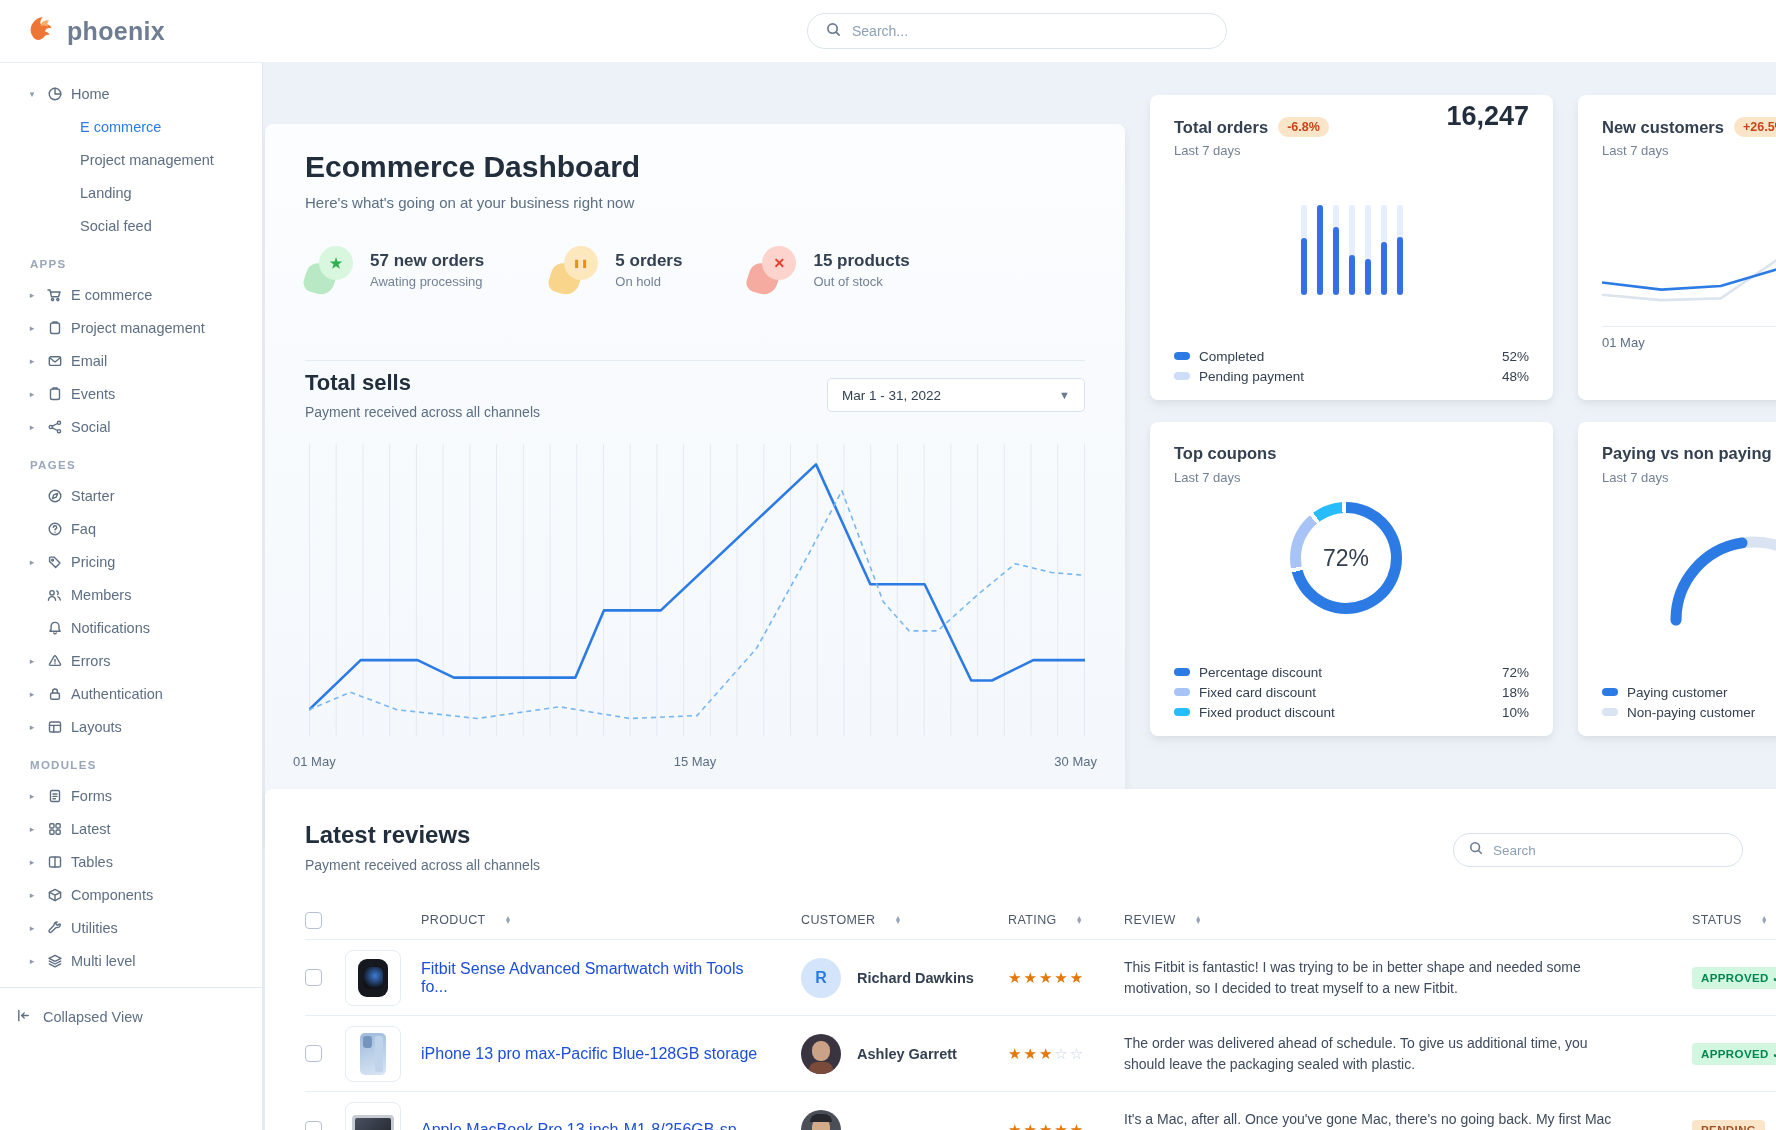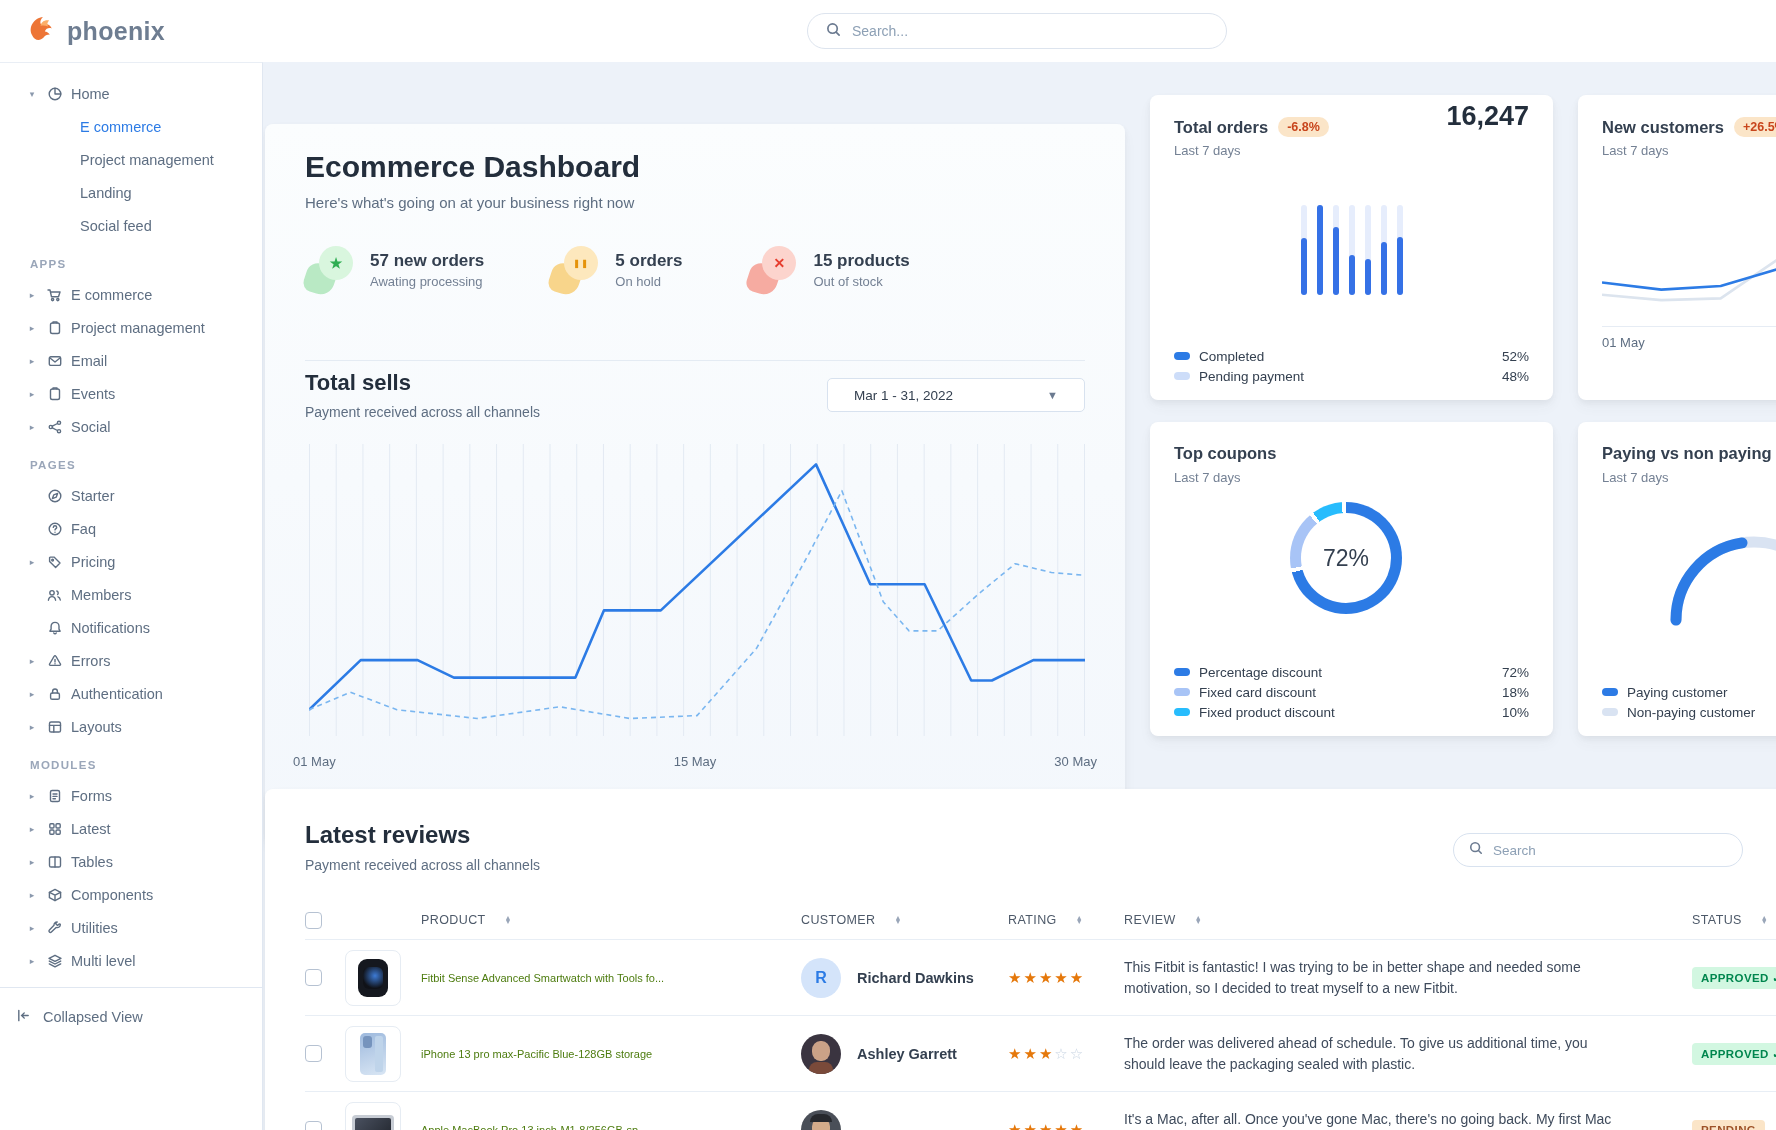--- a/index.html
+++ b/index.html
@@ -53,21 +53,21 @@
     border-radius:12px 9px 14px 9px; transform:rotate(18deg); }
   .stat-circle { position:absolute; right:2px; top:0; width:34px; height:34px; border-radius:50%;
     display:flex; align-items:center; justify-content:center; font-size:14px; font-weight:bold; }
   .stat-value { font-size:17px; font-weight:bold; color:#344050; }
   .stat-label { font-size:13px; color:#748194; margin-top:3px; }
   .greet-divider { position:absolute; left:40px; right:40px; top:236px; border-top:1px solid #e4ebf3; }
   .ts-title { position:absolute; left:40px; top:246px; font-size:22px; font-weight:bold; color:#232e3c; }
   .ts-sub { position:absolute; left:40px; top:280px; font-size:14px; color:#5e6e82; }
   .date-select { position:absolute; right:40px; top:254px; width:258px; height:34px;
     border:1px solid #d8e2ef; border-radius:5px; background:#fff; display:flex; align-items:center;
-    justify-content:space-between; padding:0 26px; font-size:13.5px; color:#344050; cursor:pointer; }
+    justify-content:space-between; padding:0 14px; font-size:13.5px; color:#344050; cursor:pointer; }
   .date-select .chev { font-size:11px; color:#6b7a90; }
   .sells-chart { position:absolute; left:44px; top:320px; width:776px; height:292px; }
   .sells-x { position:absolute; left:28px; right:28px; top:630px; display:flex;
     justify-content:space-between; font-size:13px; color:#5e6e82; }
 
   
   .to-card { left:1150px; top:95px; width:403px; height:305px; }
   .nc-card { left:1578px; top:95px; width:380px; height:305px; }
   .tc-card { left:1150px; top:422px; width:403px; height:314px; }
   .pp-card { left:1578px; top:422px; width:380px; height:314px; }
@@ -108,21 +108,21 @@
     align-items:center; }
   .rv-head { position:absolute; left:40px; right:0; top:114px; height:34px; }
   .rv-head .hcell { font-size:12.5px; font-weight:normal; color:#4d5969; letter-spacing:.4px;
     display:flex; align-items:center; gap:19px; cursor:pointer; }
   .sort-ic { display:inline-flex; flex-direction:column; line-height:4.5px; font-size:7px; color:#9aa6b9; }
   .rv-rows { position:absolute; left:40px; right:0; top:150px; }
   .rv-row { height:76px; border-top:1px solid #e8eef5; }
   .cb { width:17px; height:17px; border:1.5px solid #b6c2d2; border-radius:4px; background:#fff; cursor:pointer; }
   .thumb { width:56px; height:56px; border:1px solid #e6ecf3; border-radius:8px; background:#fff;
     display:flex; align-items:center; justify-content:center; }
-  .p-link { font-size:11px; color:#4d7c0f; cursor:pointer; padding-right:32px; }
+  .p-link { font-size:16px; color:#1d4ed8; cursor:pointer; padding-right:32px; }
   .cust { display:flex; align-items:center; gap:16px; }
   .avatar { width:40px; height:40px; border-radius:50%; flex:none; overflow:hidden; position:relative; }
   .cust-name { font-size:14.5px; font-weight:bold; color:#344050; }
   .stars { font-size:15px; letter-spacing:2px; color:#e5780b; white-space:nowrap; }
   .stars .off { color:#c9d5e3; }
   .review-txt { font-size:14px; color:#3f4b5c; line-height:1.45; max-width:530px; padding-right:30px; }
   .status-badge { display:inline-flex; align-items:center; gap:5px; padding:4px 9px; border-radius:4px;
     font-size:11.5px; font-weight:bold; letter-spacing:.4px; }
   .st-success { background:#d2f7e1; color:#00864e; }
   .st-warning { background:#fbe5c8; color:#9d5228; }

